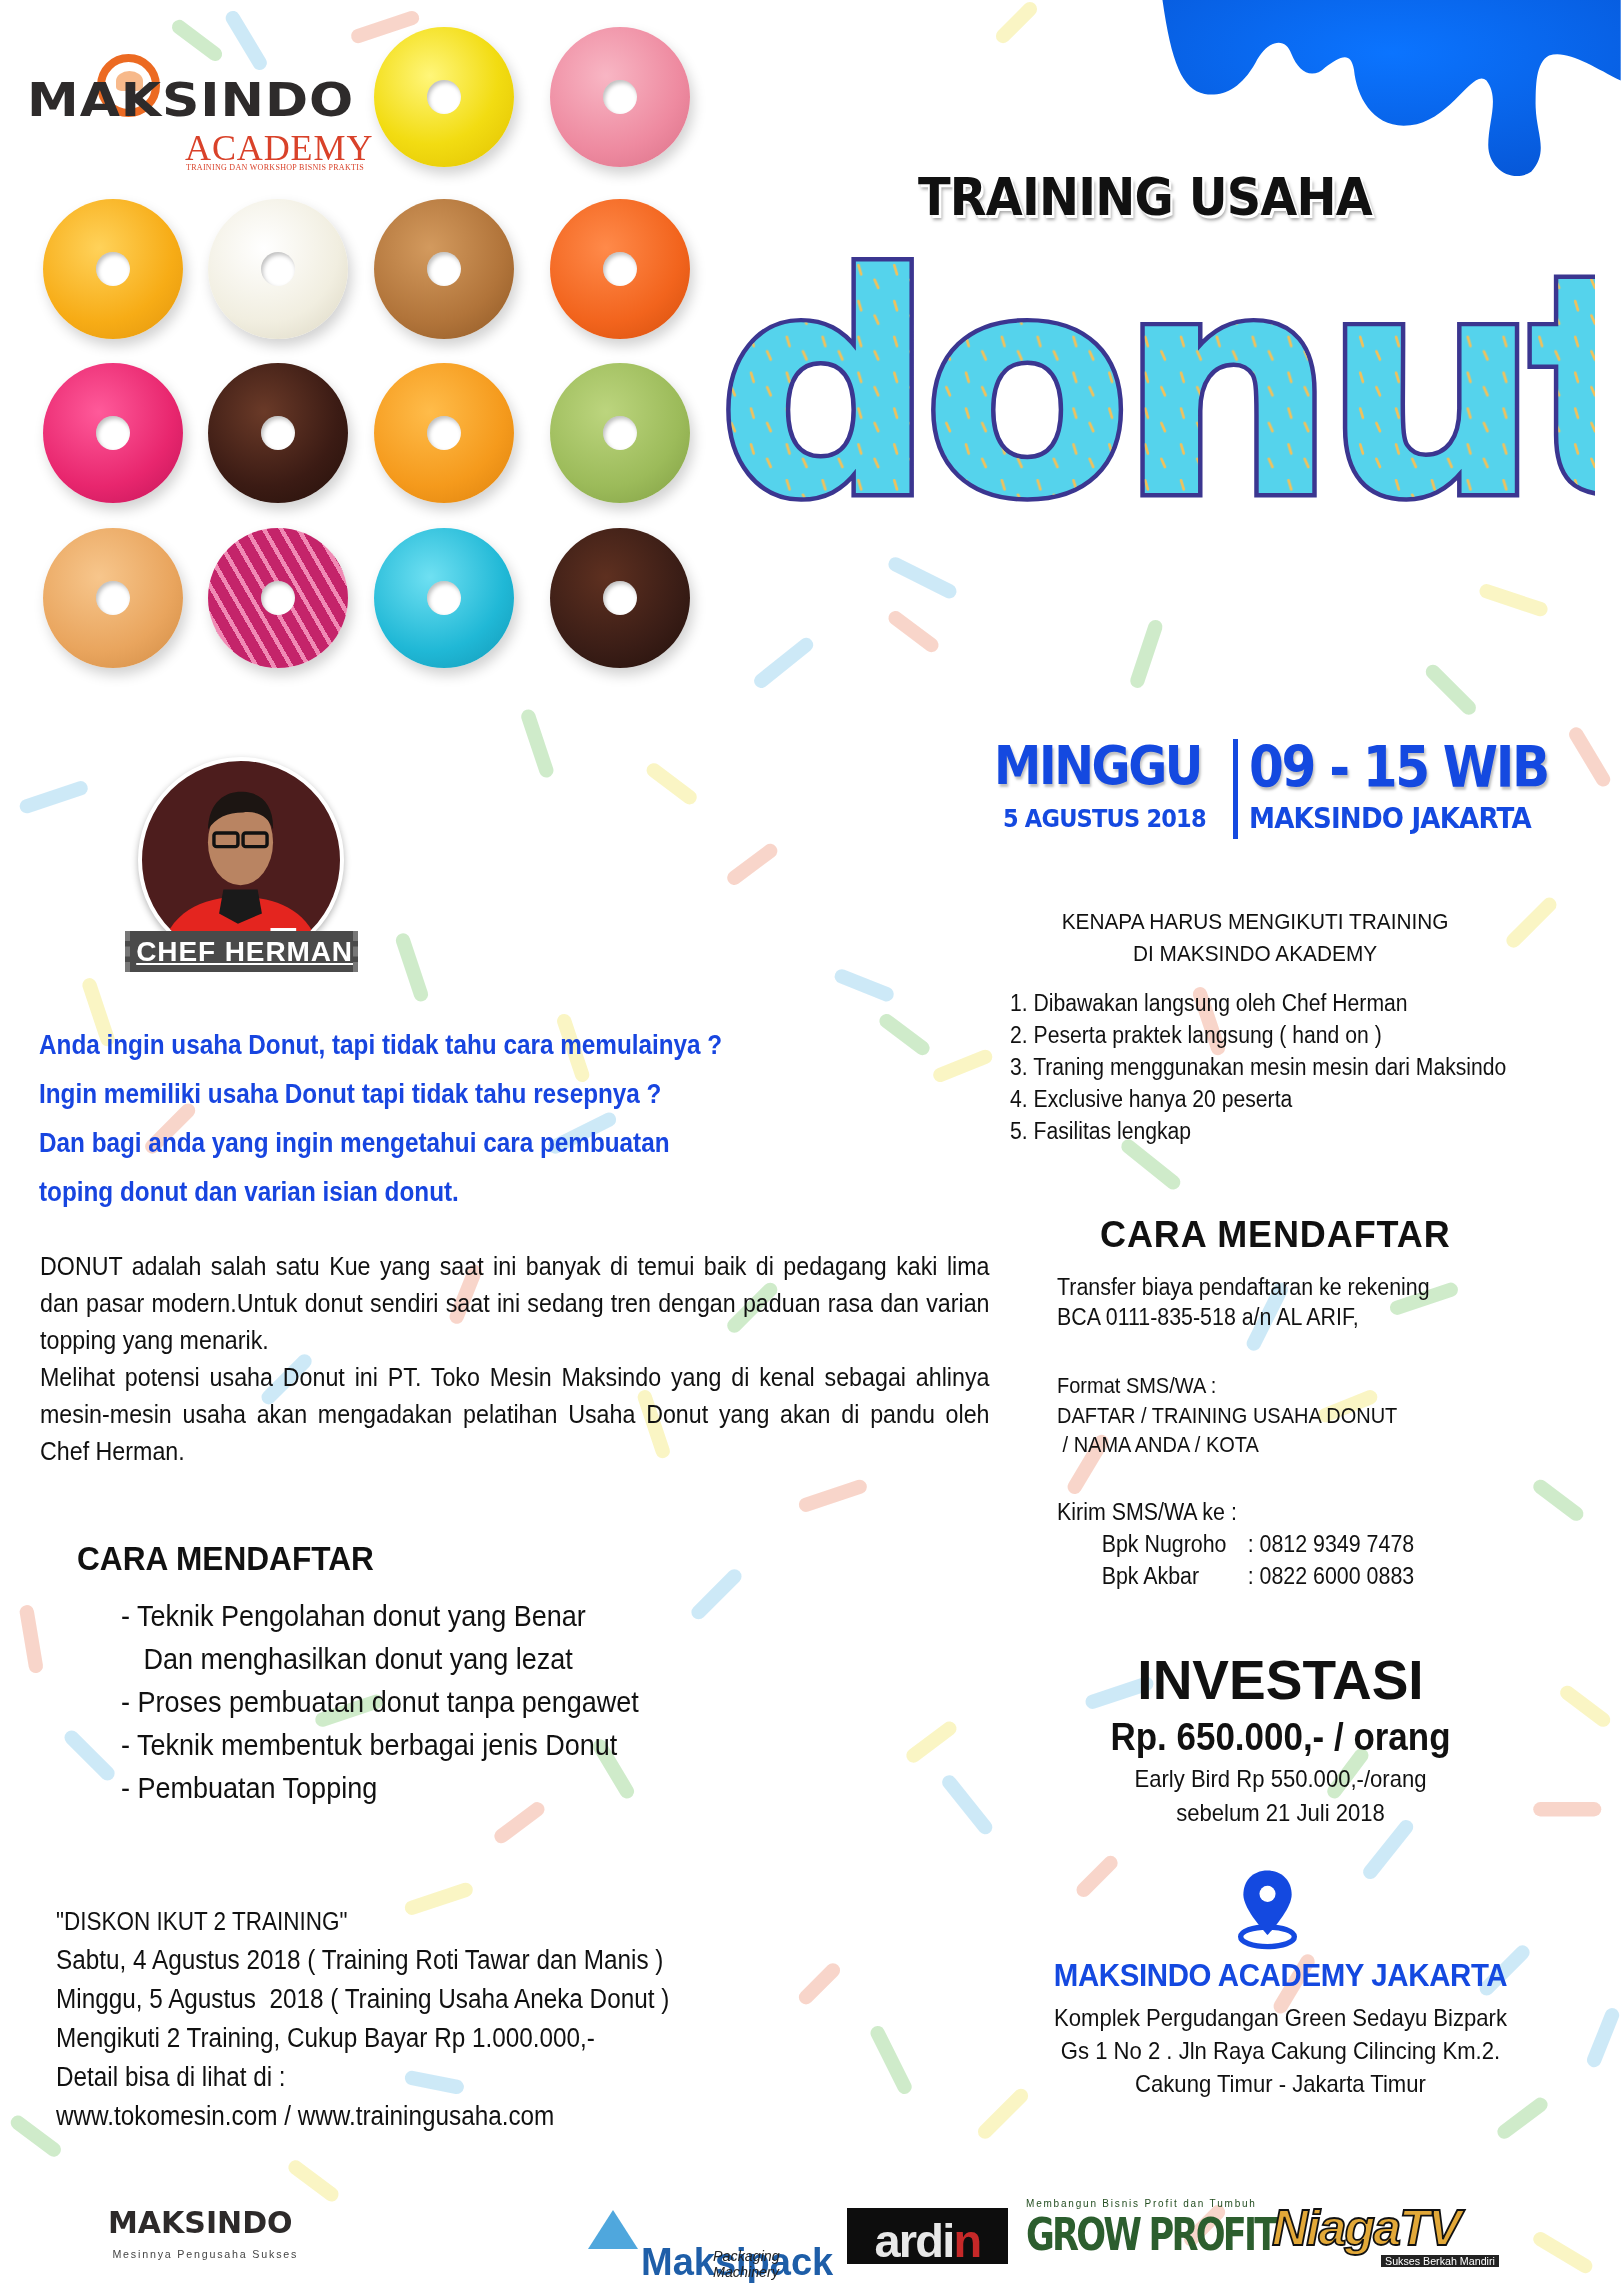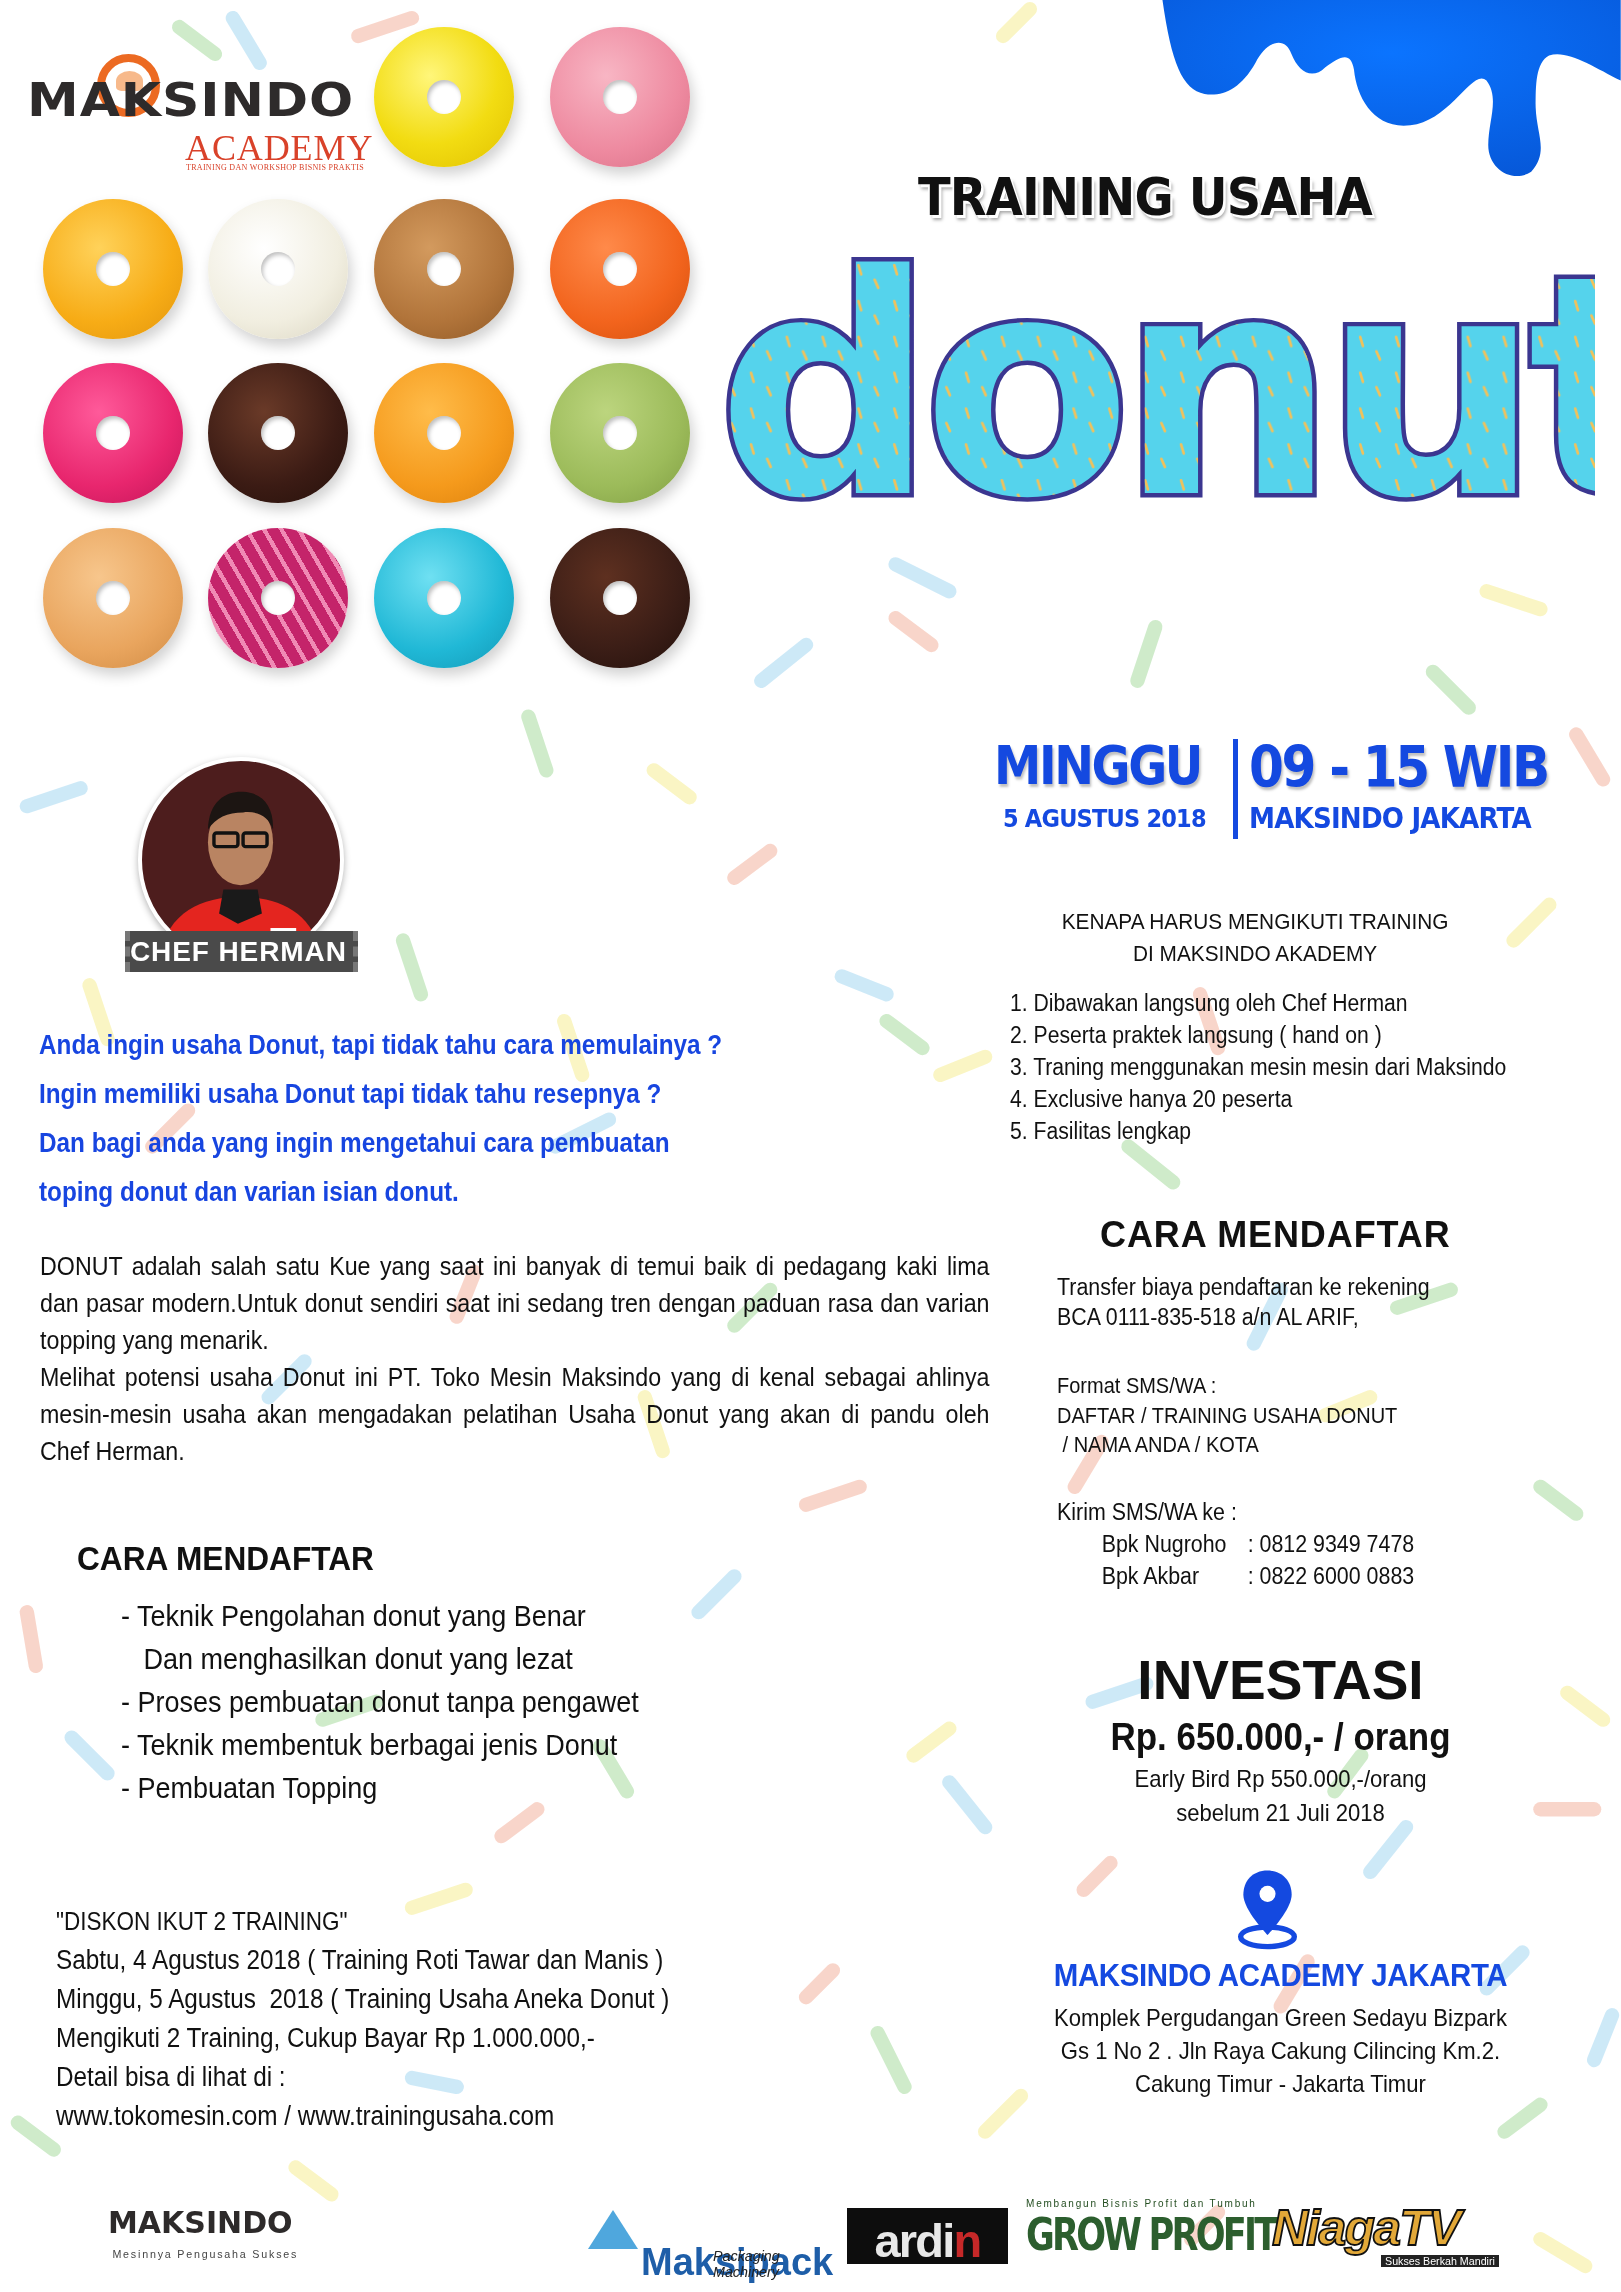--- a/index.html
+++ b/index.html
@@ -56,21 +56,21 @@
   .inv .eb { font-size: 24px; line-height: 34px; margin-top: 3.6px; transform: scaleX(0.92); }
 
   .pin { left: 1236px; top: 1867px; width: 63px; height: 85px; }
   .venue { left: 1012px; top: 1957px; width: 537px; text-align: center; }
   .venue .name { font-size: 32px; font-weight: bold; color: #1449e0; letter-spacing: -0.4px; transform: scaleX(0.92); }
   .venue .addr { font-size: 24px; line-height: 33px; color: #111; margin-top: 7.2px; transform: scaleX(0.92); }
 
   
   .chef { left: 125px; top: 748px; width: 233px; height: 233px; }
   .chef-photo { position: absolute; left: 13.4px; top: 9px; width: 206px; height: 206px; border-radius: 50%; background: #4d1d1d; border: 4.5px solid #fff; box-shadow: 0 2.7px 7.2px rgba(0,0,0,0.3); overflow: hidden; }
-  .chef-label { position: absolute; left: 0; top: 183px; width: 233px; height: 41px; background: #4a4a4a; color: #fff; font-weight: bold; font-size: 28px; text-align: left; line-height: 41px; letter-spacing: 0.9px; border-left: 5.4px dashed #777; border-right: 5.4px dashed #777; }
+  .chef-label { position: absolute; left: 0; top: 183px; width: 233px; height: 41px; background: #4a4a4a; color: #fff; font-weight: bold; font-size: 28px; text-align: right; line-height: 41px; letter-spacing: 0.9px; border-left: 5.4px dashed #777; border-right: 5.4px dashed #777; text-decoration: underline; }
 
   
   .intro { left: 39px; top: 1021px; color: #1745e0; font-size: 27px; line-height: 49px; font-weight: bold; transform: scaleX(0.9); transform-origin: left; }
   .para { left: 40px; top: 1248px; width: 1021px; font-size: 25px; line-height: 37px; color: #111; text-align: justify; transform: scaleX(0.93); transform-origin: left; }
   .para p { margin: 0; }
 
   .cara-left-h { left: 77px; top: 1539px; font-size: 34px; font-weight: bold; color: #111; transform: scaleX(0.93); transform-origin: left; }
   .cara-left { left: 121px; top: 1594px; font-size: 30px; line-height: 43px; color: #111; list-style: none; transform: scaleX(0.9); transform-origin: left; }
 
   .disc { left: 56px; top: 1902px; font-size: 27px; line-height: 39px; color: #111; transform: scaleX(0.9); transform-origin: left; }

